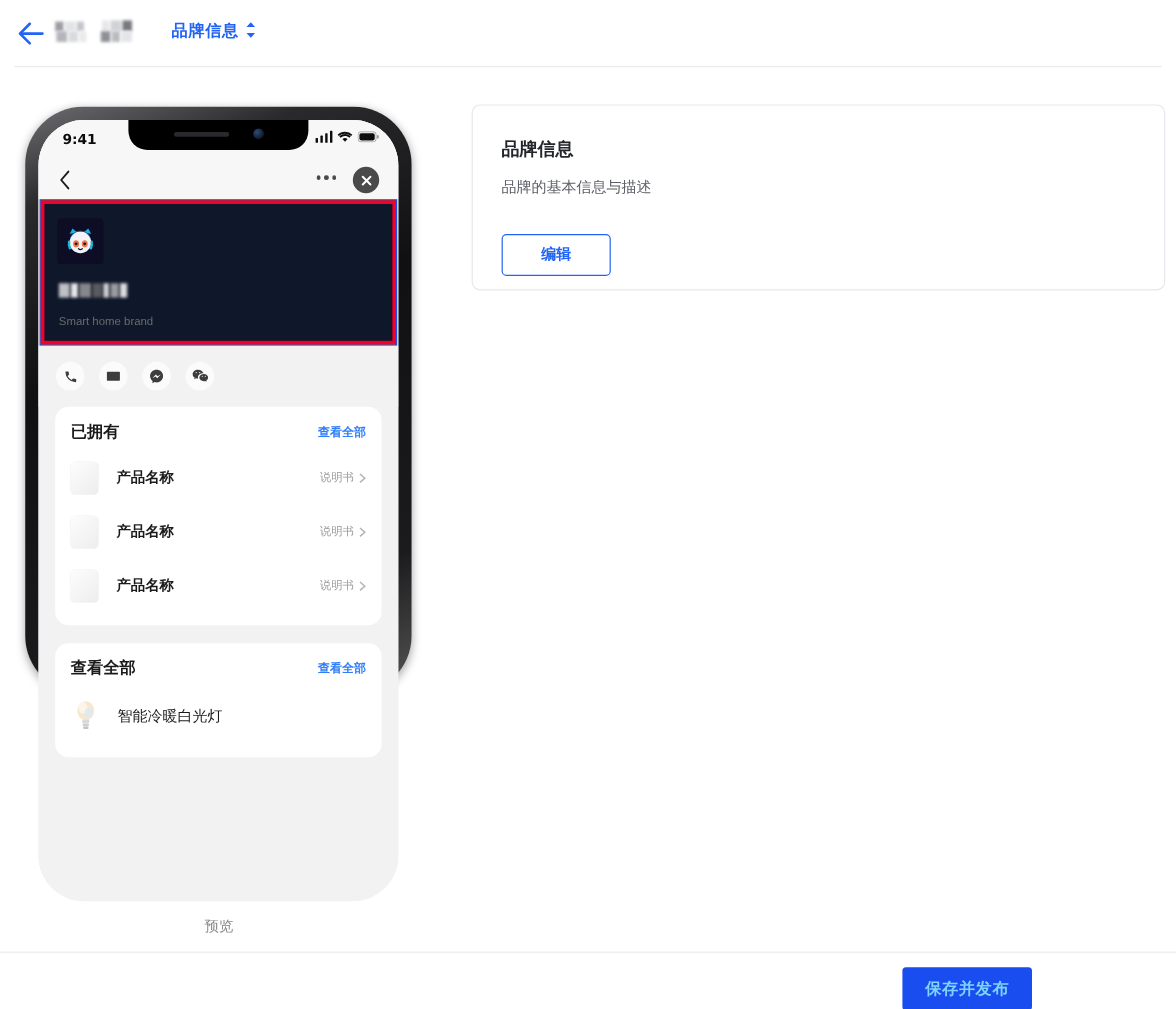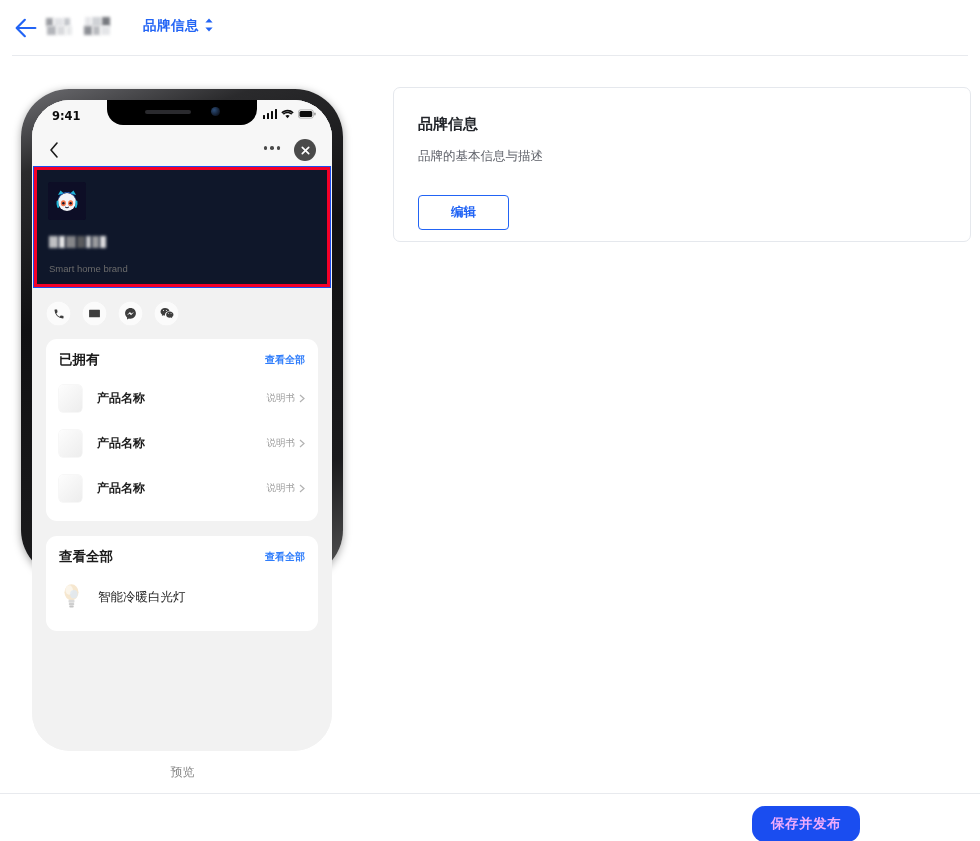--- a/index.html
+++ b/index.html
@@ -170,22 +170,22 @@
     background: #fff; color: #2264f5; font-size: 12.5px; font-weight: 700;
     cursor: pointer; font-family: inherit; margin-top: 20px;
   }
 
   
   #footer-divider {
     position: absolute; left: 0; top: 793px; width: 980px; height: 1px; background: #e8eaee;
   }
   #save-button {
     position: absolute; right: 120px; top: 806px;
-    padding: 9px 19px; border: none; border-radius: 13px;
-    background: #1a4df0; color: #f0abfc; font-size: 13.5px; font-weight: 700;
+    padding: 9px 19px; border: none; border-radius: 3px;
+    background: #1a4df0; color: #7dd3fc; font-size: 13.5px; font-weight: 700;
     cursor: pointer; font-family: inherit; letter-spacing: .5px;
   }
 </style>
 </head>
 <body>
 
 <div id="topbar">
 
   <div id="back-arrow">
     <svg width="28" height="28" viewBox="0 0 24 24" fill="none" stroke="#2264f5" stroke-width="1.9" stroke-linecap="round" stroke-linejoin="round">

